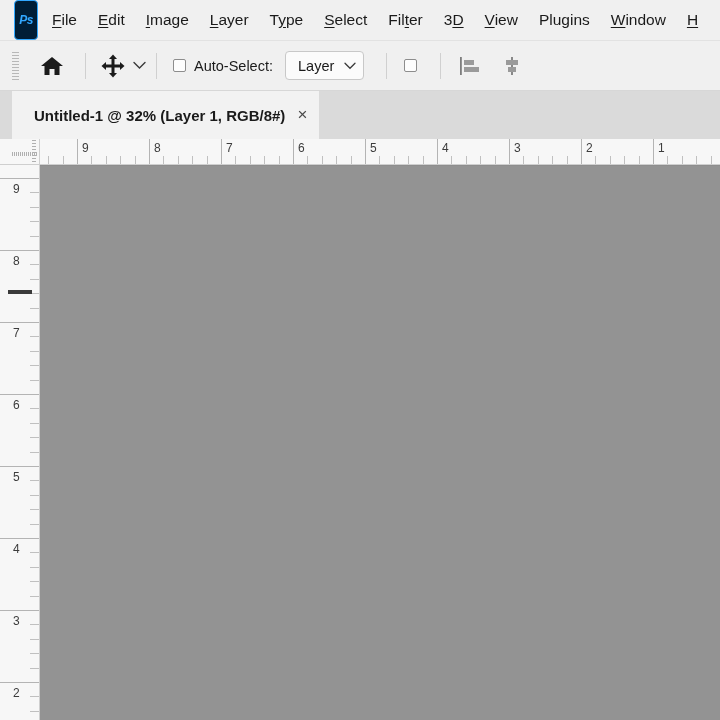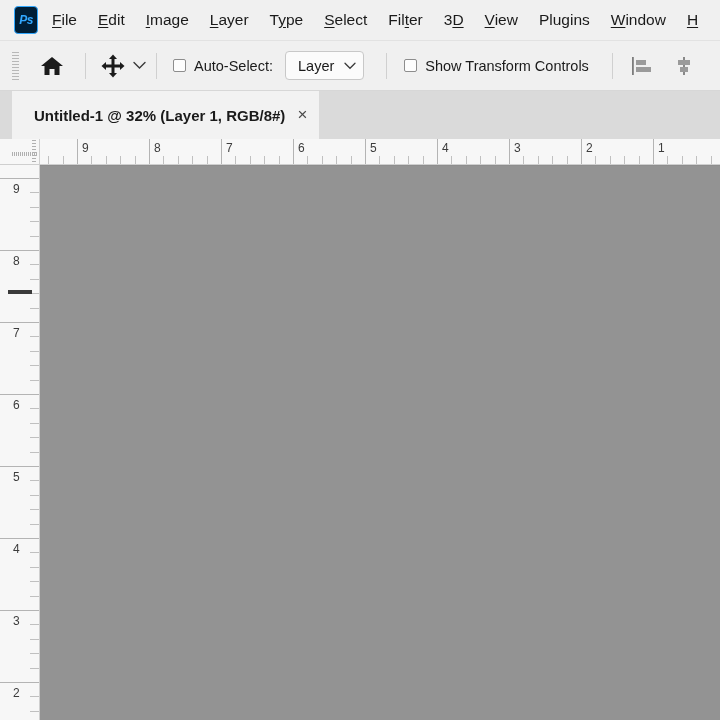--- a/index.html
+++ b/index.html
@@ -12,21 +12,21 @@
   #app{position:relative;width:720px;height:720px;background:#f0f0f0;}
 
   
   .menubar{
     position:absolute;left:0;top:0;width:720px;height:41px;
     background:#f0f0f0;display:flex;align-items:center;
     border-bottom:1px solid #e2e2e2;
     box-sizing:border-box;
   }
   .ps-logo{
-    width:24px;height:28px;margin-left:14px;margin-right:14px;
+    width:24px;height:40px;margin-left:14px;margin-right:14px;
     background:#001e36;border:1px solid #31a8ff;border-radius:4px;
     color:#31a8ff;font-size:12px;font-weight:bold;font-style:italic;
     display:flex;align-items:center;justify-content:center;
     box-sizing:border-box;letter-spacing:-0.5px;
   }
   .menu-item{
     font-size:15.5px;color:#1a1a1a;padding:2px 0;margin-right:21px;
     white-space:nowrap;cursor:default;line-height:1;
   }
   .menu-item u{text-decoration:underline;text-underline-offset:2px;}
@@ -186,21 +186,20 @@
       <span class="sc">
         <svg width="12" height="8" viewBox="0 0 12 8" aria-hidden="true">
           <path d="M1 1.3 L6 6.3 L11 1.3" fill="none" stroke="#3a3a3a" stroke-width="1.3" stroke-linecap="round"></path>
         </svg>
       </span>
     </div>
 
     <div class="ob-sep" style="margin-left:22px;margin-right:17px;"></div>
 
     <div class="checkbox"></div>
-    <div class="ob-label">Show Transform Controls</div>
 
     <div class="ob-sep" style="margin-left:23px;margin-right:14px;"></div>
 
     <div class="align-btn">
       <svg width="24" height="22" viewBox="0 0 24 22" aria-hidden="true">
         <rect x="2" y="2" width="1.8" height="18" fill="#7d7d7d"></rect>
         <rect x="6" y="5" width="10" height="5" fill="#9a9a9a"></rect>
         <rect x="6" y="12" width="15" height="5" fill="#9a9a9a"></rect>
       </svg>
     </div>

